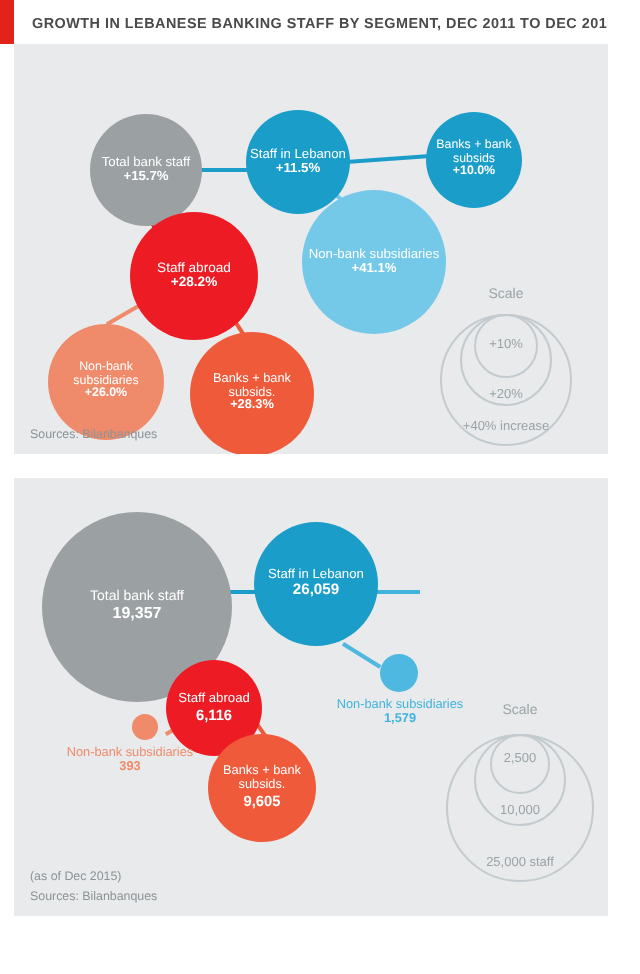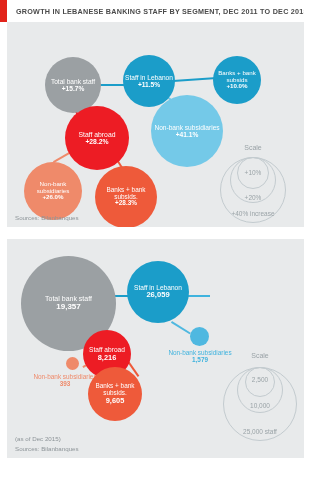--- a/index.html
+++ b/index.html
@@ -174,30 +174,30 @@
 
 
     <div class="bubble" style="left:183px;top:88px;width:19px;height:19px;background:#4fb8e0;"></div>
     <div style="position:absolute;left:160px;top:110px;width:66px;text-align:center;font-size:6.4px;color:#3fb3de;line-height:1.15;">
       <span class="lbl">Non-bank subsidiaries</span>
       <span class="val" style="font-weight:700;display:block;">1,579</span>
     </div>
 
     <div class="bubble" style="left:76px;top:91px;width:48px;height:48px;background:#ed1c24;color:#ffffff;font-size:6.6px;">
       <span class="lbl">Staff abroad</span>
-      <span class="val" style="font-size:7.4px;">8,216</span>
+      <span class="val" style="font-size:7.4px;">6,116</span>
     </div>
 
     <div class="bubble" style="left:59px;top:118px;width:13px;height:13px;background:#ef8a6a;"></div>
     <div style="position:absolute;left:22px;top:134px;width:72px;text-align:center;font-size:6.4px;color:#ef8a6a;line-height:1.15;">
       <span class="lbl">Non-bank subsidiaries</span>
       <span class="val" style="font-weight:700;display:block;">393</span>
     </div>
 
-    <div class="bubble" style="left:81px;top:128px;width:54px;height:54px;background:#ee5a3a;color:#ffffff;font-size:6.4px;">
+    <div class="bubble" style="left:97px;top:128px;width:54px;height:54px;background:#ee5a3a;color:#ffffff;font-size:6.4px;">
       <span class="lbl">Banks + bank subsids.</span>
       <span class="val" style="font-size:7.4px;">9,605</span>
     </div>
 
     <div class="note" style="bottom:16px;">(as of Dec 2015)</div>
     <div class="src" style="bottom:6px;">Sources: Bilanbanques</div>
   </div>
 </div>
 
 </body></html>

